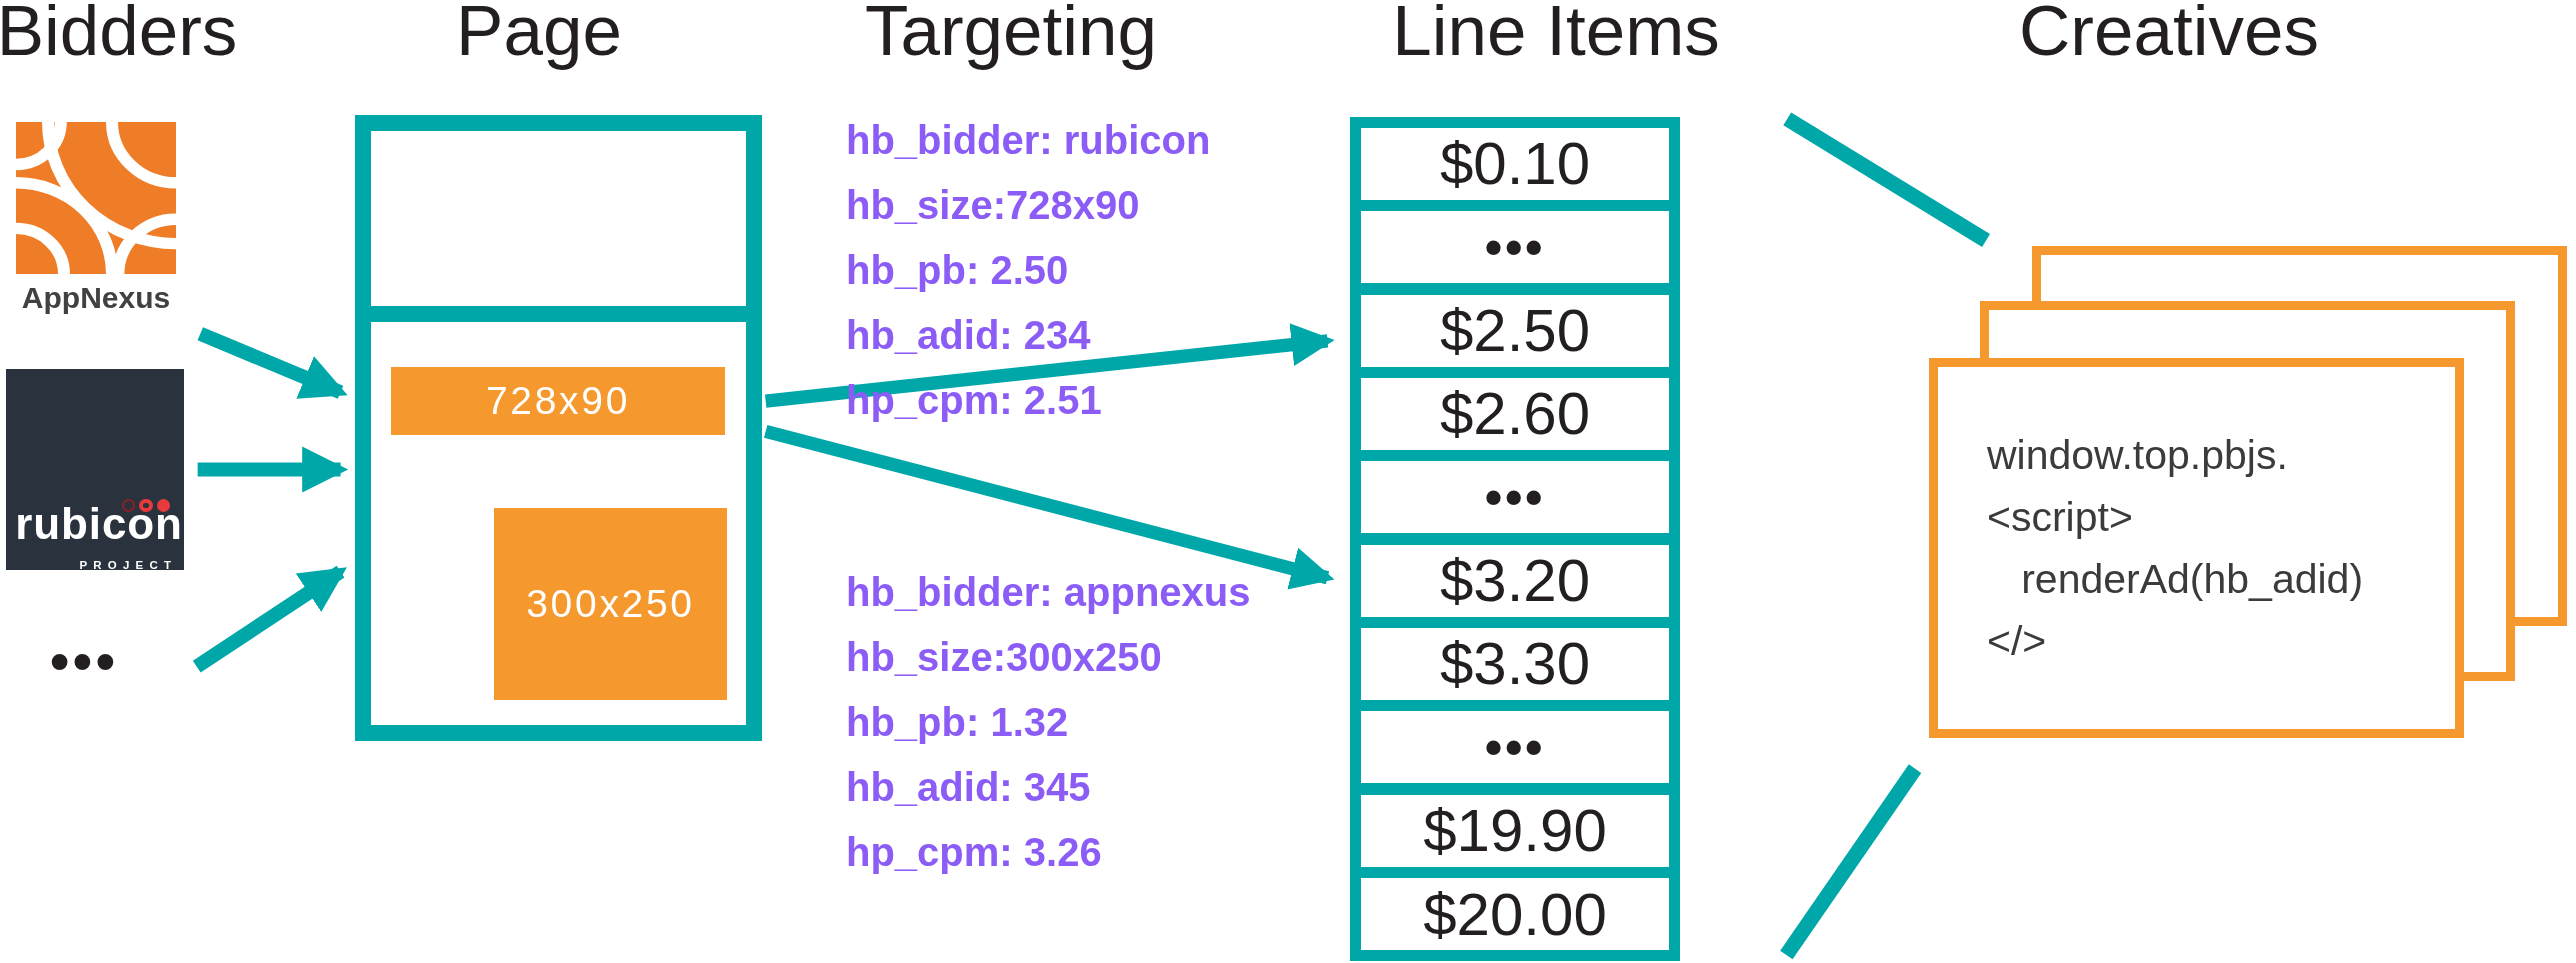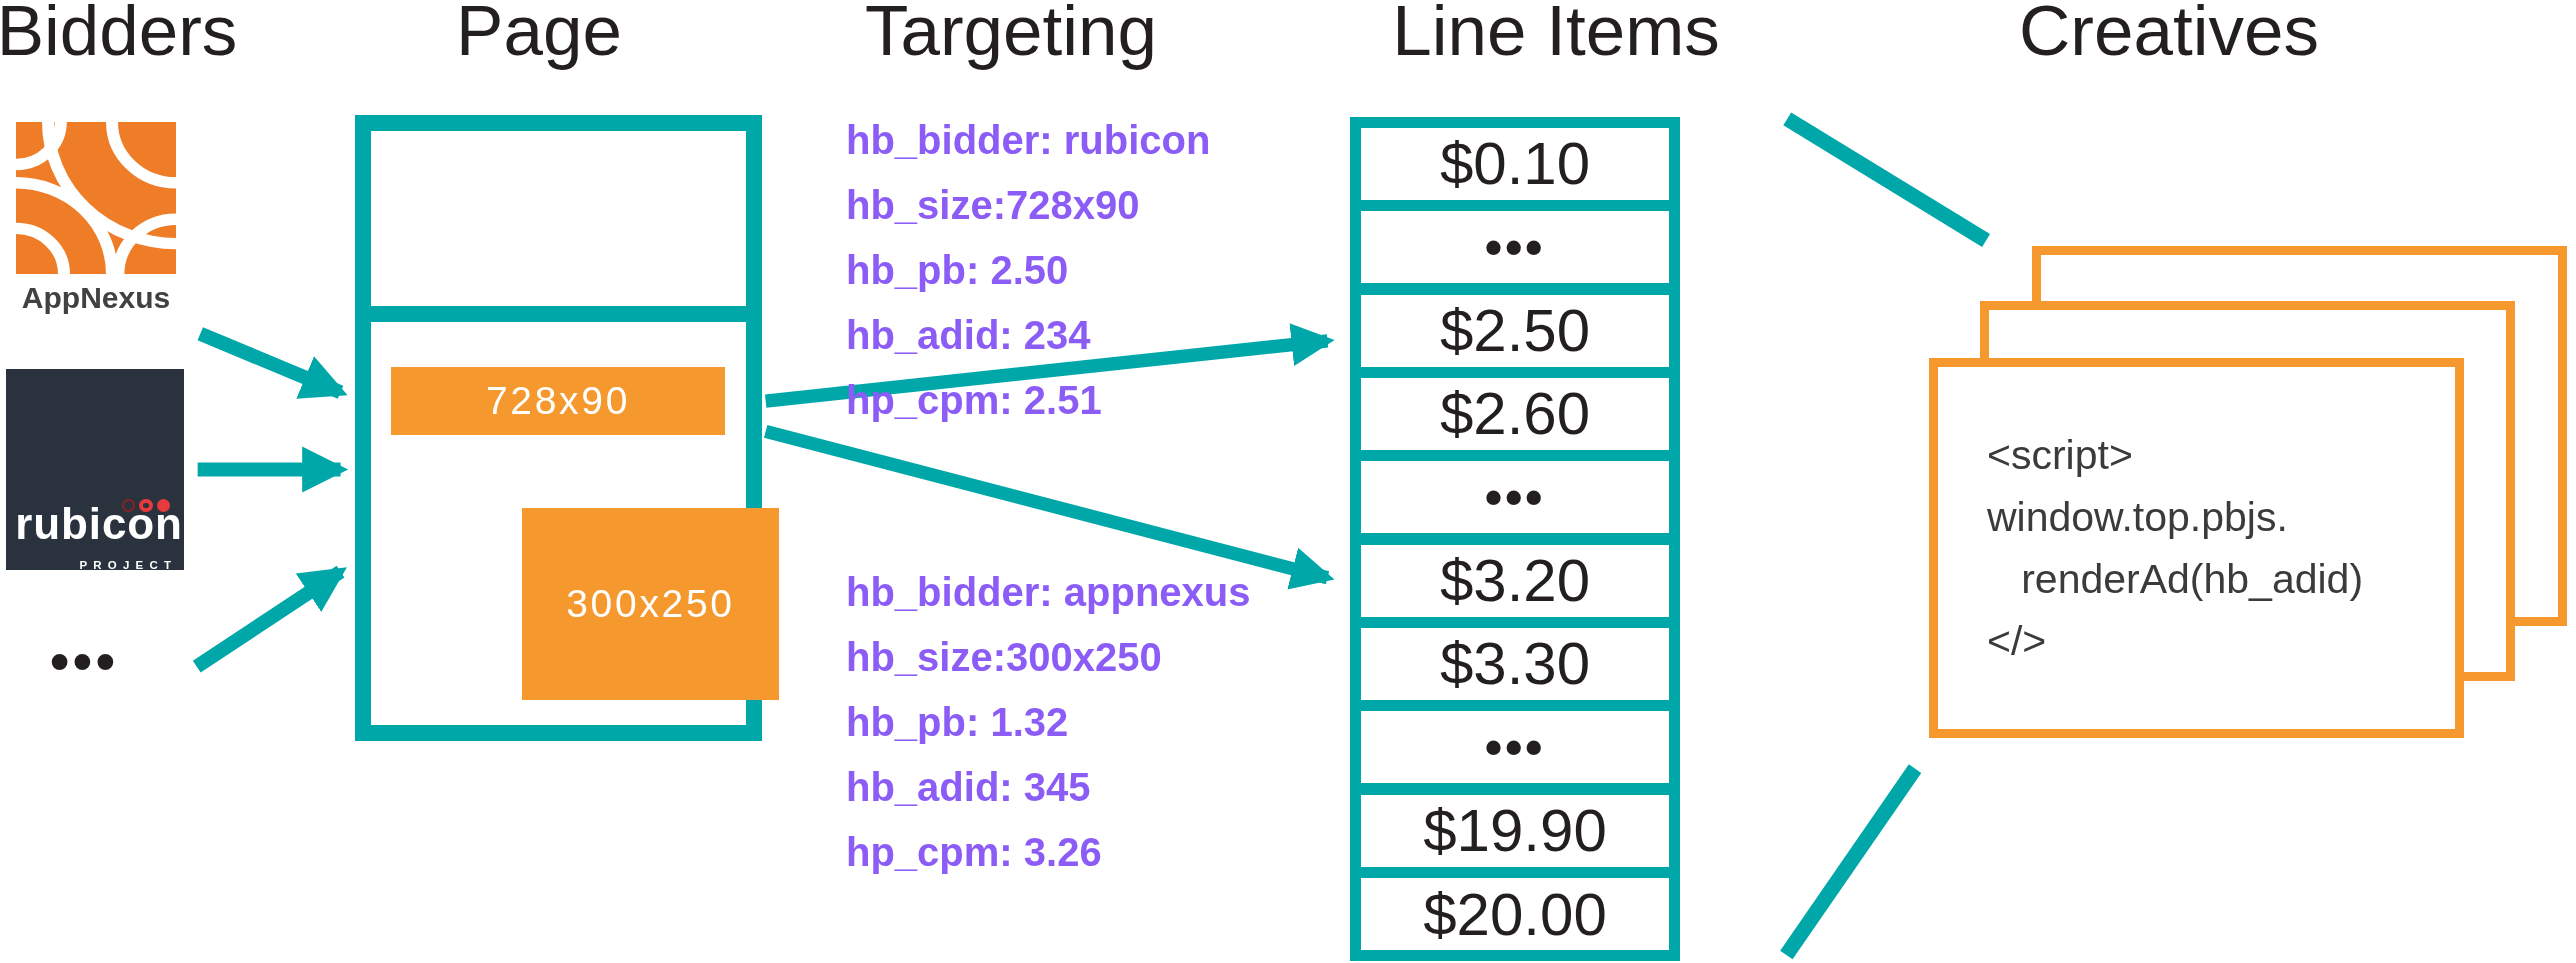--- a/index.html
+++ b/index.html
@@ -54,21 +54,21 @@
   .page-box{
     position:absolute;left:355px;top:115px;width:407px;height:626px;
     border:16px solid #00a7a8;box-sizing:border-box;background:#ffffff;z-index:2;
   }
   .page-divider{position:absolute;left:0;right:0;top:175px;height:16px;background:#00a7a8;}
   .slot{
     position:absolute;background:#f5992e;display:flex;align-items:center;justify-content:center;
     color:#ffffff;font-size:39px;letter-spacing:2.7px;z-index:3;
   }
   #slot-728{left:391px;top:367px;width:334px;height:68px;}
-  #slot-300{left:494px;top:508px;width:257px;height:192px;margin-left:28px;}
+  #slot-300{left:494px;top:508px;width:233px;height:192px;}
 
   
   .tblock{
     position:absolute;left:846px;font-size:40px;font-weight:bold;line-height:65px;
     color:#8b5cf6;white-space:nowrap;z-index:2;
   }
   #tblock-1{top:108px;}
   #tblock-2{top:560px;}
 
   
@@ -189,20 +189,20 @@
     <div class="li-sep"></div>
     <div class="li-row">$19.90</div>
     <div class="li-sep"></div>
     <div class="li-row">$20.00</div>
   </div>
 
   <div class="card" id="card-back"></div>
   <div class="card" id="card-mid"></div>
   <div class="card" id="card-front"></div>
   <div class="code">
+    <div>window.top.pbjs.</div>
     <div>&lt;script&gt;</div>
-    <div>window.top.pbjs.</div>
     <div>   renderAd(hb_adid)</div>
     <div>&lt;/&gt;</div>
   </div>
 
 </div>
 
 
 </body></html>

